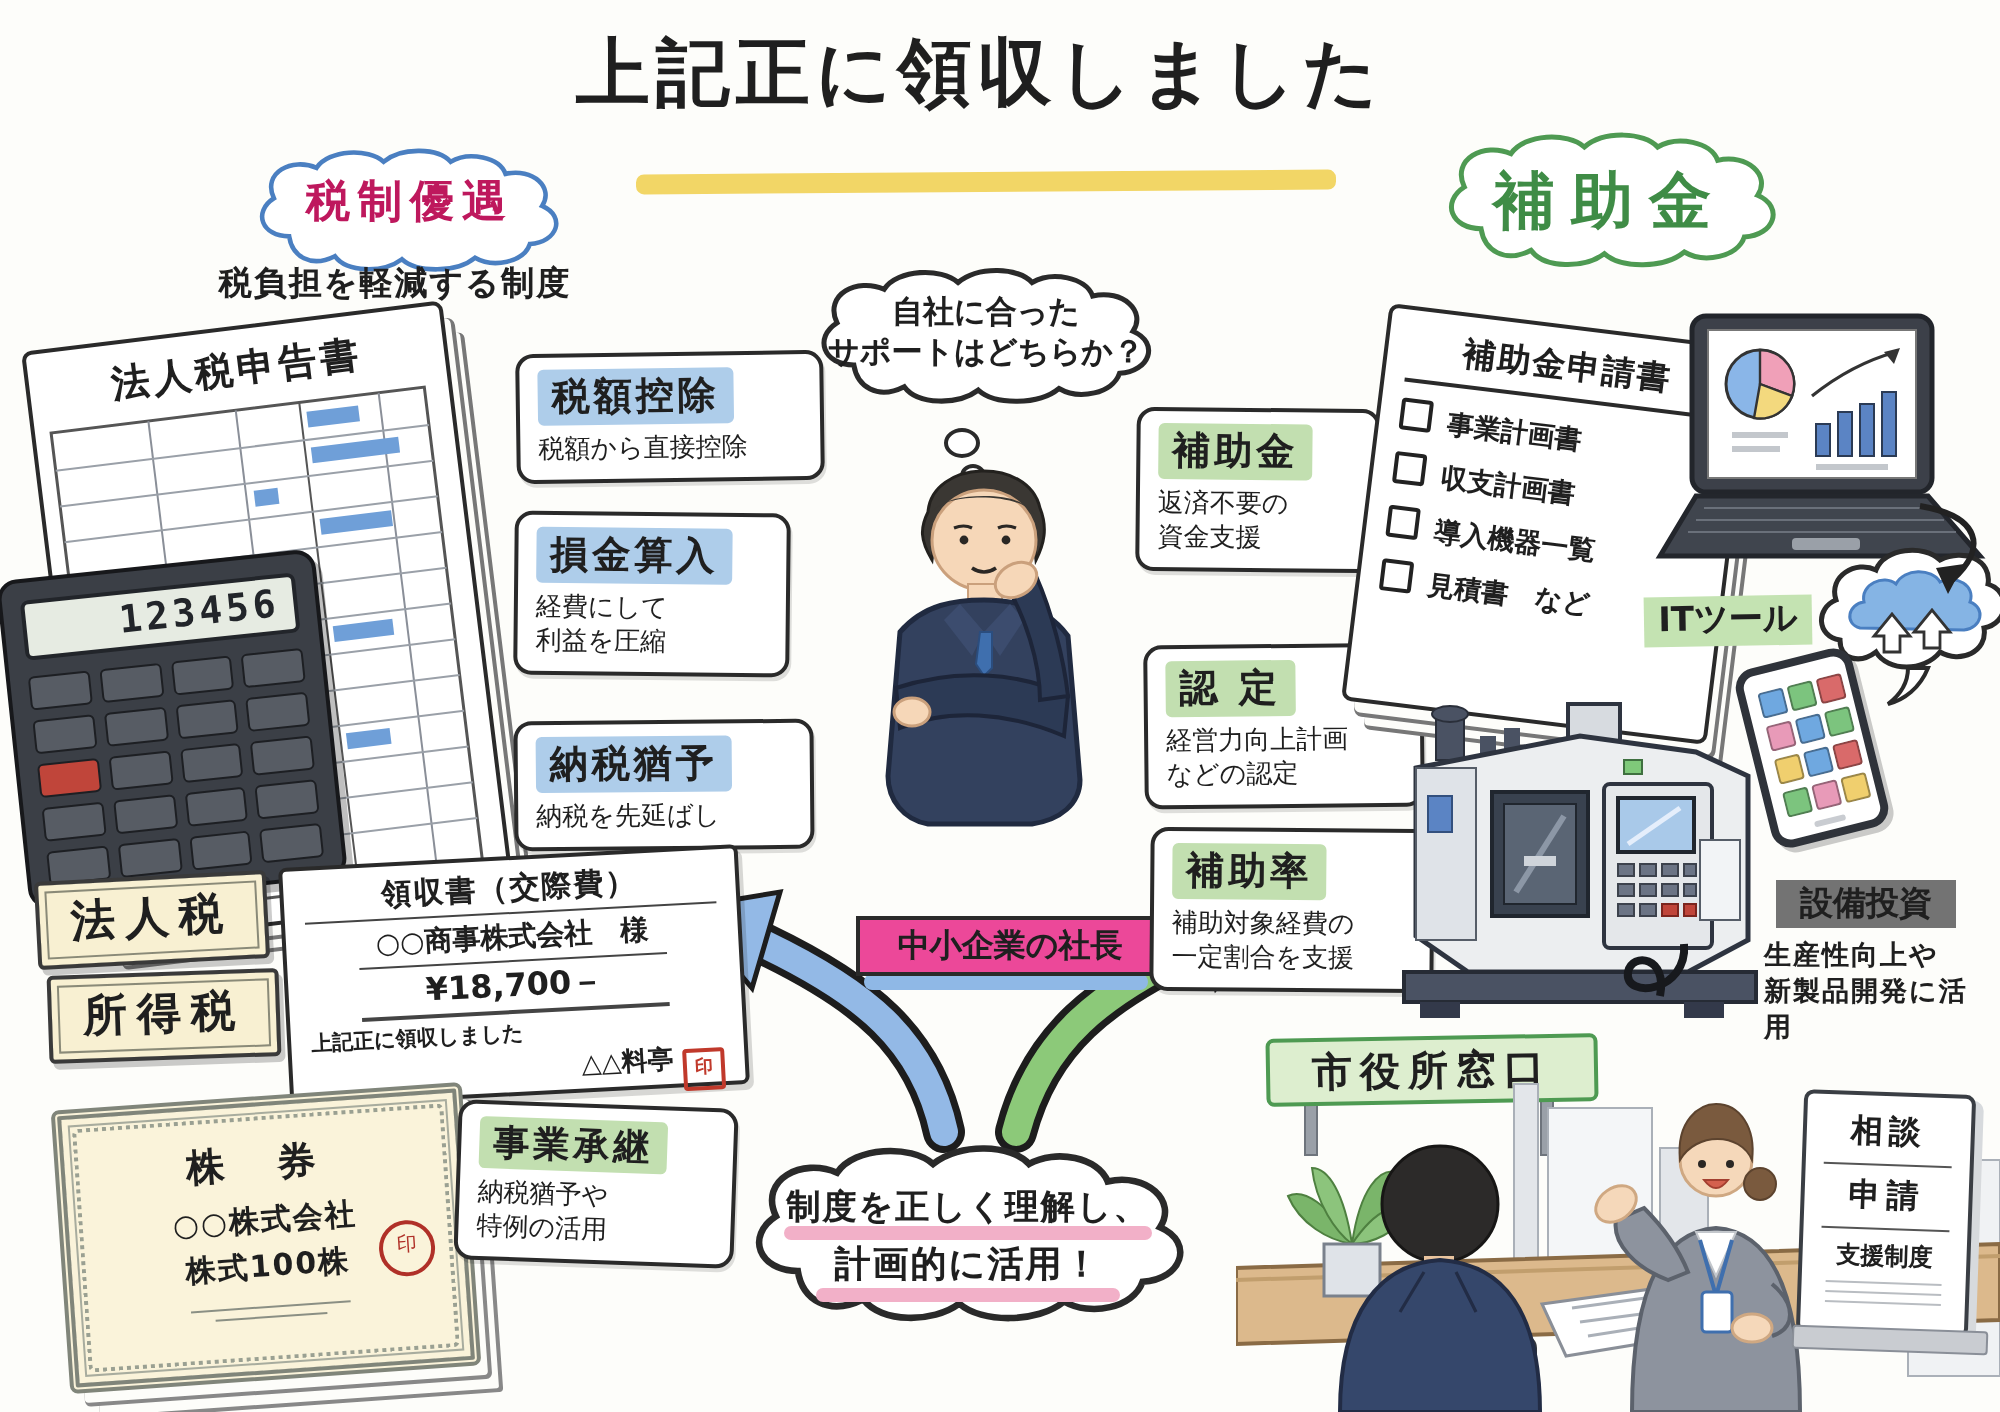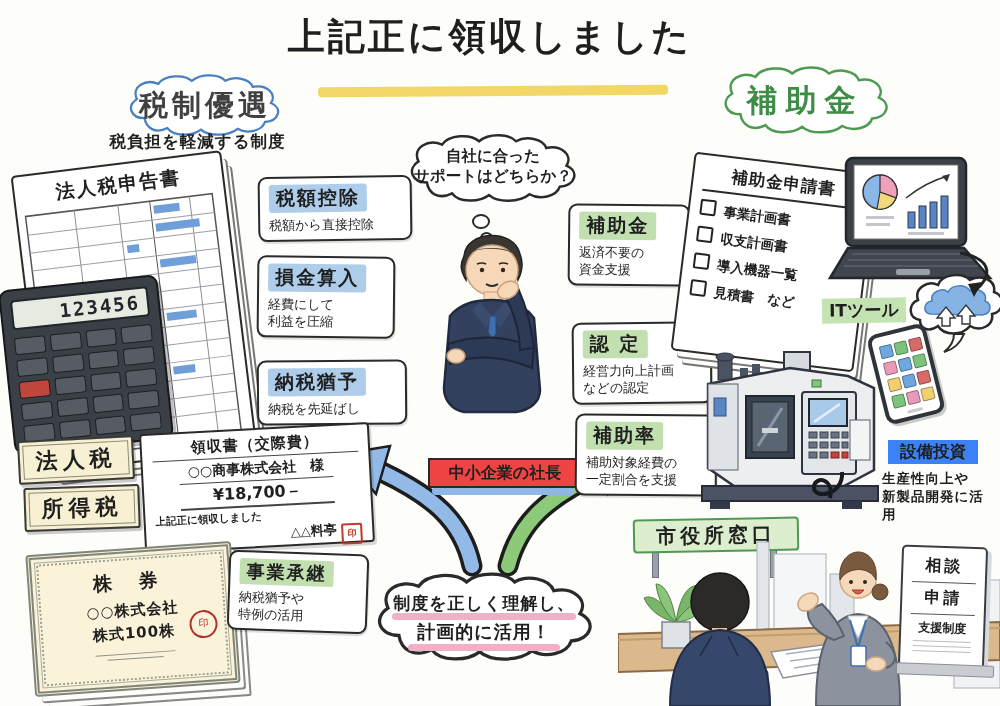--- a/index.html
+++ b/index.html
@@ -93,21 +93,21 @@
     <path d="M178,128 C190,82 220,58 272,34" stroke="#8cc979" stroke-width="14" fill="none" stroke-linecap="round"></path>
     <polygon points="312,16 264,8 278,56" fill="#8cc979" stroke="#1d1d1d" stroke-width="2.5"></polygon>
   </svg>
 
   <div class="abs hand ctr" style="left:280px;top:12px;width:420px;font-size:37px;letter-spacing:3px;">上記正に領収しました</div>
   <div class="bar" style="left:318px;top:86px;width:350px;height:10px;background:#f2d666;transform:rotate(-.4deg);"></div>
 
   <svg class="abs" style="left:95px;top:74px;color:#4a7fc1" width="218" height="64">
       <use href="#cloud"></use>
     </svg>
-  <div class="cloud-txt ctr" style="left:110px;top:86px;width:190px;font-size:29px;color:#404040;letter-spacing:4px;">税制優遇</div>
+  <div class="cloud-txt ctr" style="left:110px;top:86px;width:190px;font-size:22px;color:#be185d;letter-spacing:4px;">税制優遇</div>
   <div class="abs hand ctr" style="left:85px;top:131px;width:225px;font-size:16.5px;">税負担を軽減する制度</div>
 
   <svg class="abs" style="left:688px;top:66px;color:#4e9a52" width="235" height="70">
       <use href="#cloud"></use>
     </svg>
   <div class="cloud-txt ctr" style="left:705px;top:80px;width:200px;font-size:31px;color:#3f8c46;letter-spacing:8px;">補助金</div>
 
   <div class="doc" style="left:28px;top:162px;width:208px;height:296px;transform:rotate(-7deg);">
     <div class="hand ctr" style="font-size:19px;margin-top:7px;letter-spacing:2px;">法人税申告書</div>
     <svg width="196" height="252" style="margin:4px 5px">
@@ -219,21 +219,21 @@
     <polygon points="82,94 88,94 88,112 84,116 80,110" fill="#3f6fae" stroke="#2b4d7e"></polygon>
 
     <path d="M40,122 C70,112 102,114 126,126 L124,146 C96,134 66,132 42,142 Z" fill="#2c3a55" stroke="#1d2539" stroke-width="2"></path>
 
     <path d="M112,128 C112,108 104,86 96,72 L110,66 C118,84 124,108 126,126 Z" fill="#2c3a55" stroke="#1d2539" stroke-width="2"></path>
     <ellipse cx="100" cy="68" rx="11" ry="8" fill="#f6d7b8" stroke="#caa07c" stroke-width="1.5" transform="rotate(-30 100 68)"></ellipse>
     <ellipse cx="48" cy="134" rx="9" ry="7" fill="#f6d7b8" stroke="#caa07c" stroke-width="1.5"></ellipse>
   </svg>
 
   <div class="bar" style="left:432px;top:487px;width:142px;height:8px;background:#8fb8e6;"></div>
-  <div class="abs ctr" style="left:428px;top:458px;width:150px;height:26px;background:#ef4444;border:2px solid #2a2a2a;font-size:16px;font-weight:bold;line-height:26px;">中小企業の社長</div>
+  <div class="abs ctr" style="left:428px;top:458px;width:150px;height:26px;background:#ec4899;border:2px solid #2a2a2a;font-size:16px;font-weight:bold;line-height:26px;">中小企業の社長</div>
 
   <div class="ibox" style="left:568px;top:204px;width:100px;transform:rotate(.6deg);">
     <div class="bh"><span class="mk mk-green">補助金</span></div>
     <div class="bd ml">返済不要の
 資金支援</div>
   </div>
   <div class="ibox" style="left:572px;top:322px;width:118px;transform:rotate(-.6deg);">
     <div class="bh"><span class="mk mk-green">認 定</span></div>
     <div class="bd ml">経営力向上計画
 などの認定</div>
@@ -355,21 +355,21 @@
     <rect x="139" y="106" width="8" height="6" fill="#c0453a" stroke="#7c251e"></rect>
     <rect x="150" y="106" width="6" height="6" fill="#c0453a" stroke="#7c251e"></rect>
     <rect x="158" y="74" width="20" height="40" fill="#f2f4f6" stroke="#565d68"></rect>
 
     <rect x="10" y="140" width="176" height="15" fill="#4a5263" stroke="#262b35" stroke-width="2"></rect>
     <rect x="18" y="155" width="20" height="8" fill="#33394a"></rect>
       <rect x="150" y="155" width="20" height="8" fill="#33394a"></rect>
     <path d="M150,126 C152,150 120,154 122,140 C124,130 142,132 138,152" stroke="#17191d" stroke-width="4" fill="none"></path>
   </svg>
 
-  <div class="abs ctr" style="left:888px;top:440px;width:90px;height:24px;background:#3b82f6;font-size:16.5px;font-weight:bold;line-height:24px;">設備投資</div>
+  <div class="abs ctr" style="left:888px;top:440px;width:90px;height:24px;background:#737373;font-size:16.5px;font-weight:bold;line-height:24px;">設備投資</div>
   <div class="abs ml hand" style="left:882px;top:470px;width:116px;font-size:13.5px;font-weight:bold;">生産性向上や
 新製品開発に活用</div>
 
   <div class="tag" style="left:18px;top:438px;width:112px;height:40px;line-height:40px;transform:rotate(-3deg);">法人税</div>
   <div class="tag" style="left:24px;top:486px;width:112px;height:40px;line-height:40px;transform:rotate(-2deg);">所得税</div>
 
   <div class="abs" style="left:142px;top:428px;width:206px;height:106px;background:#fff;border:2px solid #2a2a2a;border-radius:4px;transform:rotate(-3deg);padding:5px 10px;box-shadow:2px 3px 0 rgba(0,0,0,.15);">
     <div class="ctr hand" style="font-size:15px;">領収書（交際費）</div>
     <div class="ctr" style="font-size:14px;font-weight:bold;border-top:1.5px solid #444;margin-top:2px;padding-top:3px;">○○商事株式会社　様</div>
     <div class="ctr" style="font-size:16px;font-weight:bold;border-top:1.5px solid #444;margin:2px 26px 0;padding-top:2px;border-bottom:2px solid #444;padding-bottom:1px;">¥18,700－</div>

